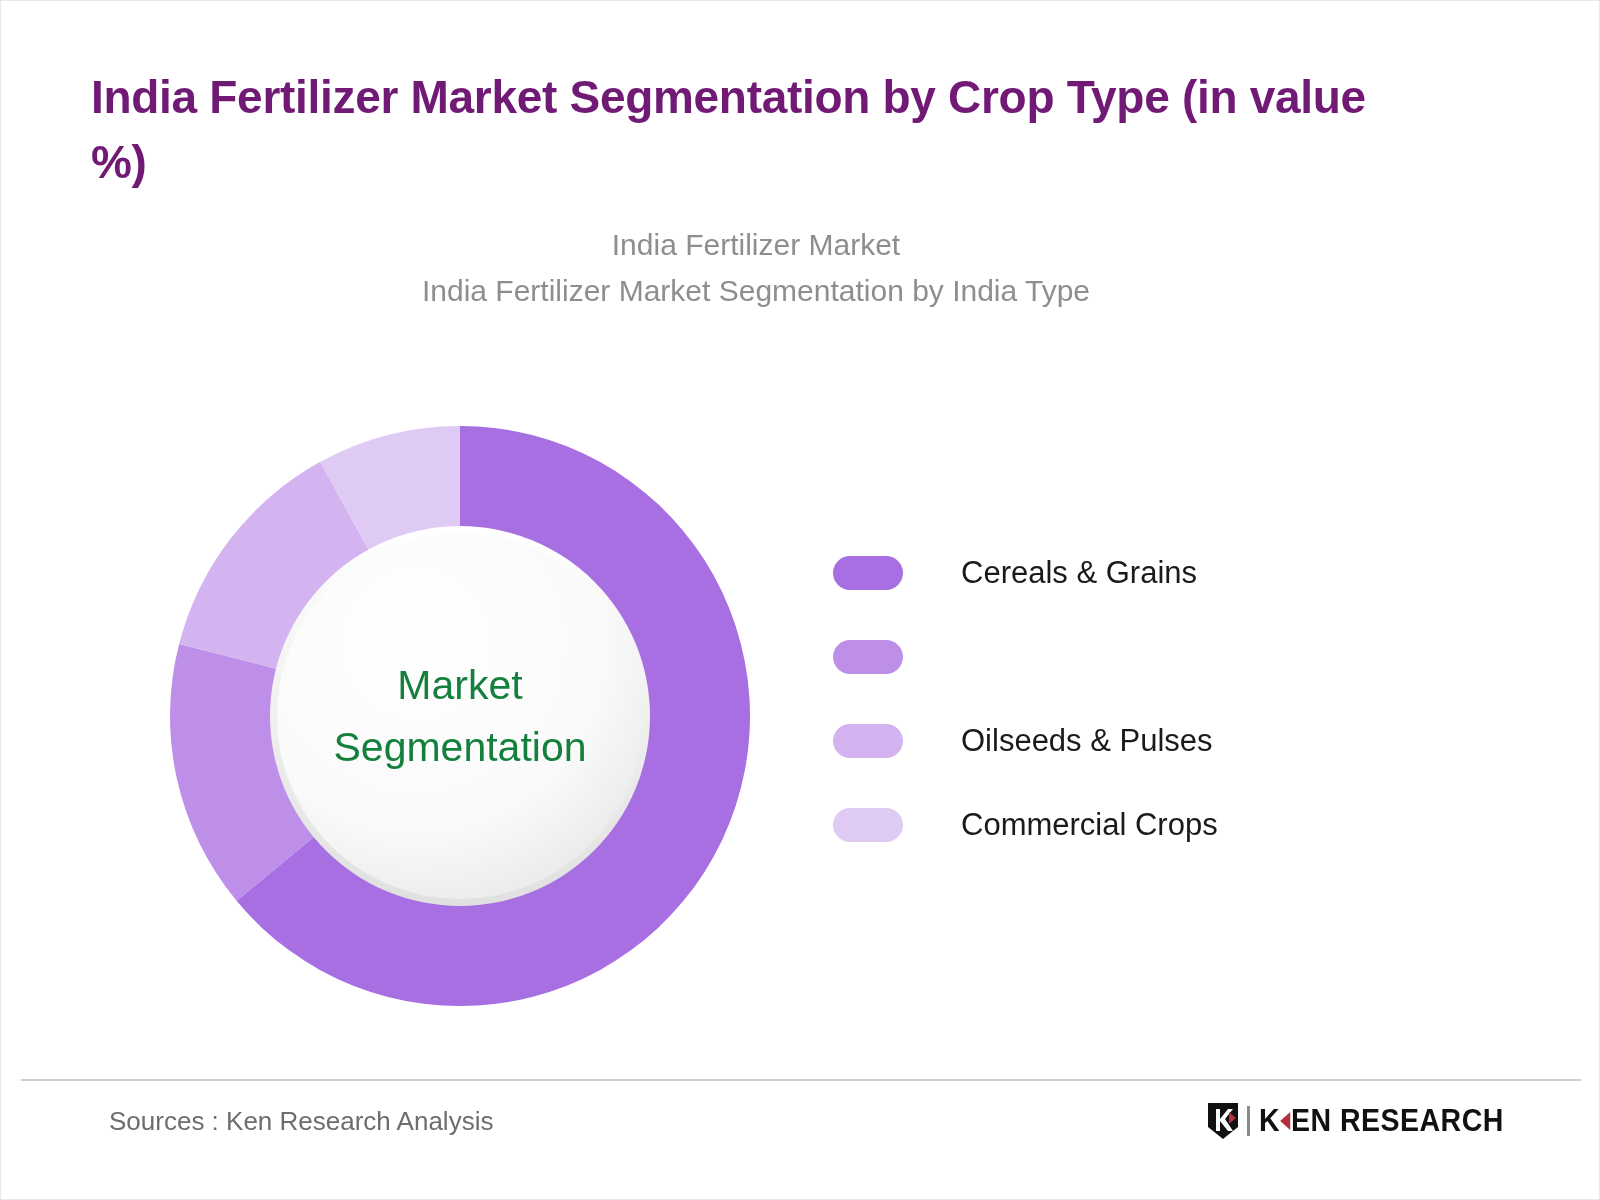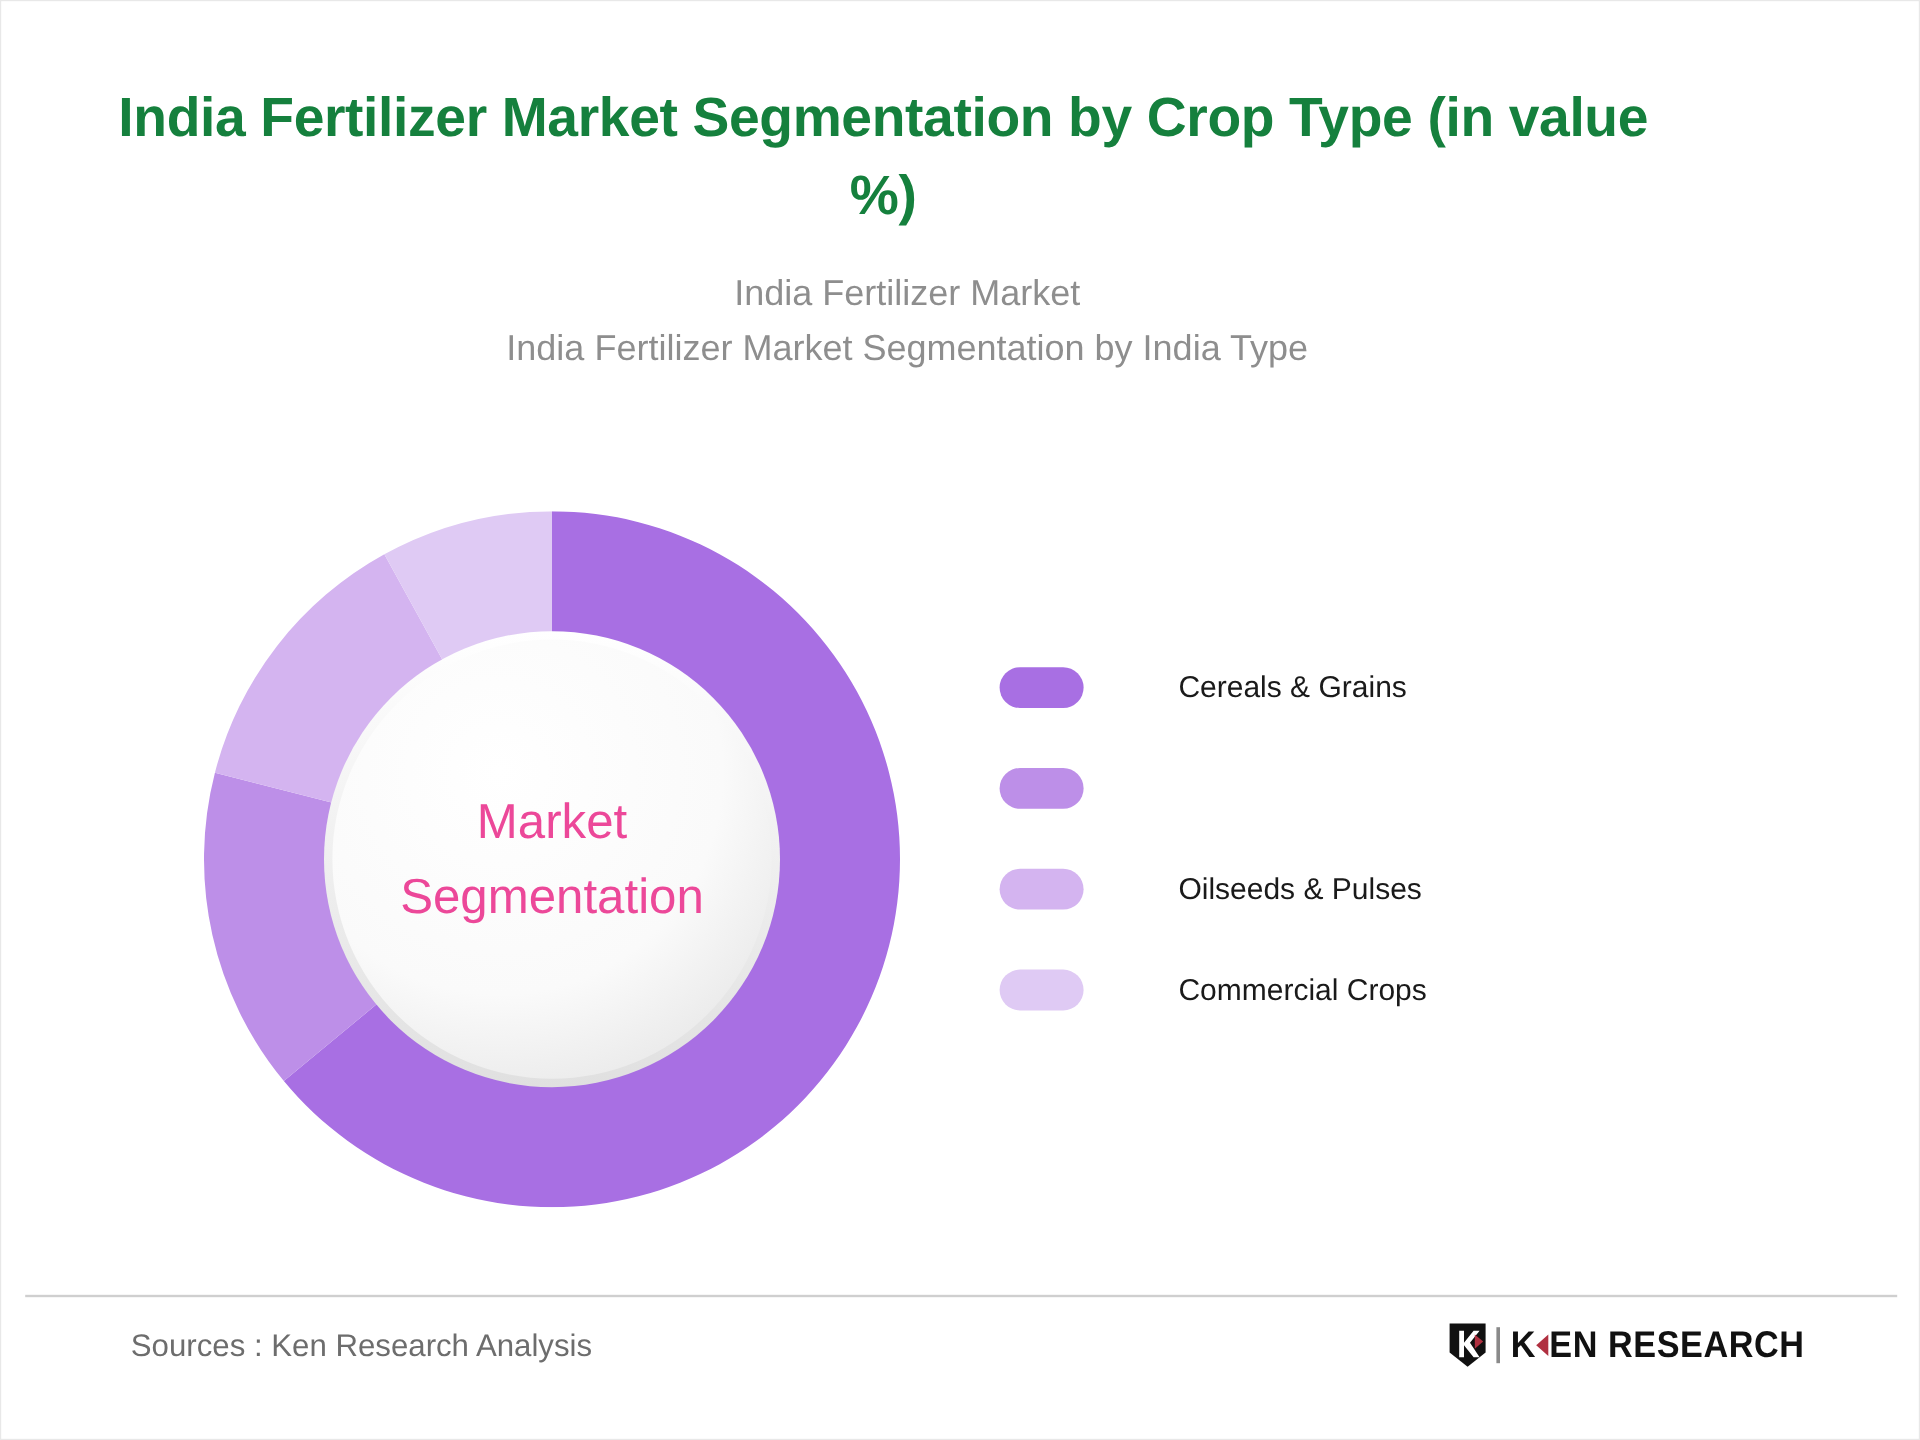--- a/index.html
+++ b/index.html
@@ -25,26 +25,25 @@
   
   .header {
     position: absolute;
     left: 90px;
     top: 64px;
     width: 1330px;
   }
   .chart-title {
     font-size: 46px;
     font-weight: bold;
-    color: #15803d;
+    color: #701a75;
     line-height: 1.42;
     letter-spacing: -0.3px;
     margin: 0;
     max-width: 1290px;
-    text-align: center;
   }
   .subtitle-block {
     margin-top: 26px;
   }
   .chart-subtitle {
     font-size: 30px;
     color: #8e8e8e;
     line-height: 1.55;
     margin: 0;
     font-weight: normal;
@@ -72,21 +71,21 @@
     height: 580px;
   }
   .center-label {
     position: absolute;
     left: 50%;
     top: 50%;
     transform: translate(-50%, -50%);
     width: 330px;
     text-align: center;
     font-size: 41px;
-    color: #ec4899;
+    color: #15803d;
     line-height: 1.5;
     pointer-events: none;
   }
   .center-label .line { display: block; }
 
   
   .legend {
     position: absolute;
     left: 832px;
     top: 140px;
@@ -96,22 +95,22 @@
     align-items: center;
     height: 84px;
   }
   .legend-swatch {
     width: 70px;
     height: 34px;
     border-radius: 17px;
     flex: 0 0 auto;
   }
   .legend-label {
-    margin-left: 79px;
-    font-size: 25px;
+    margin-left: 58px;
+    font-size: 31px;
     color: #1a1a1a;
     white-space: nowrap;
   }
 
   
   .footer-rule {
     position: absolute;
     left: 20px;
     top: 1078px;
     width: 1560px;

